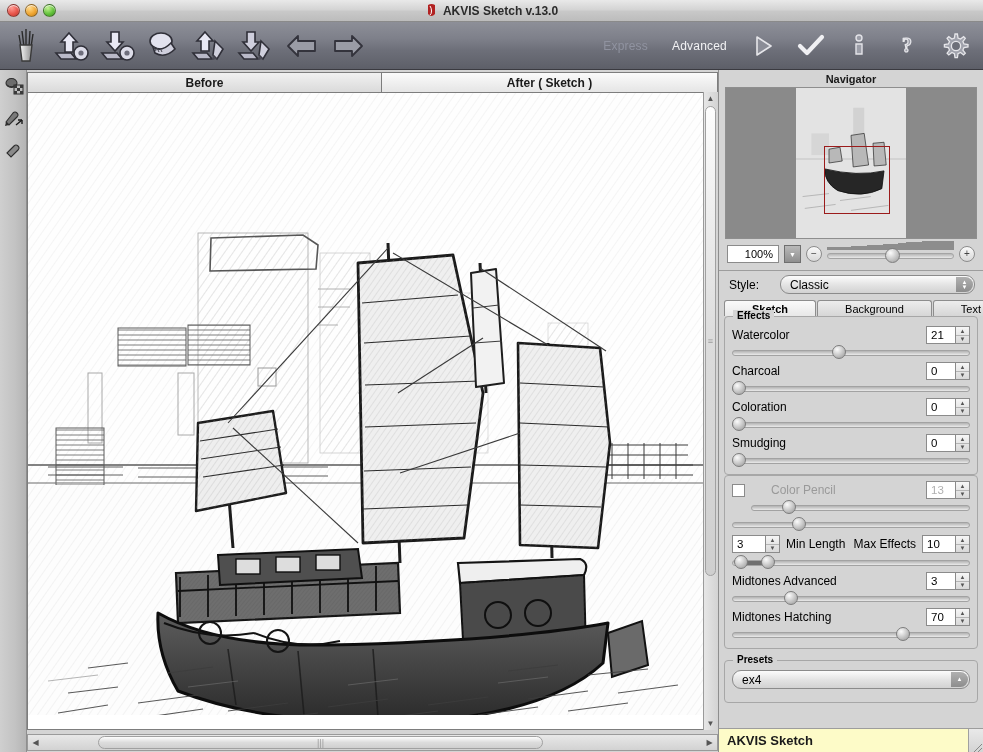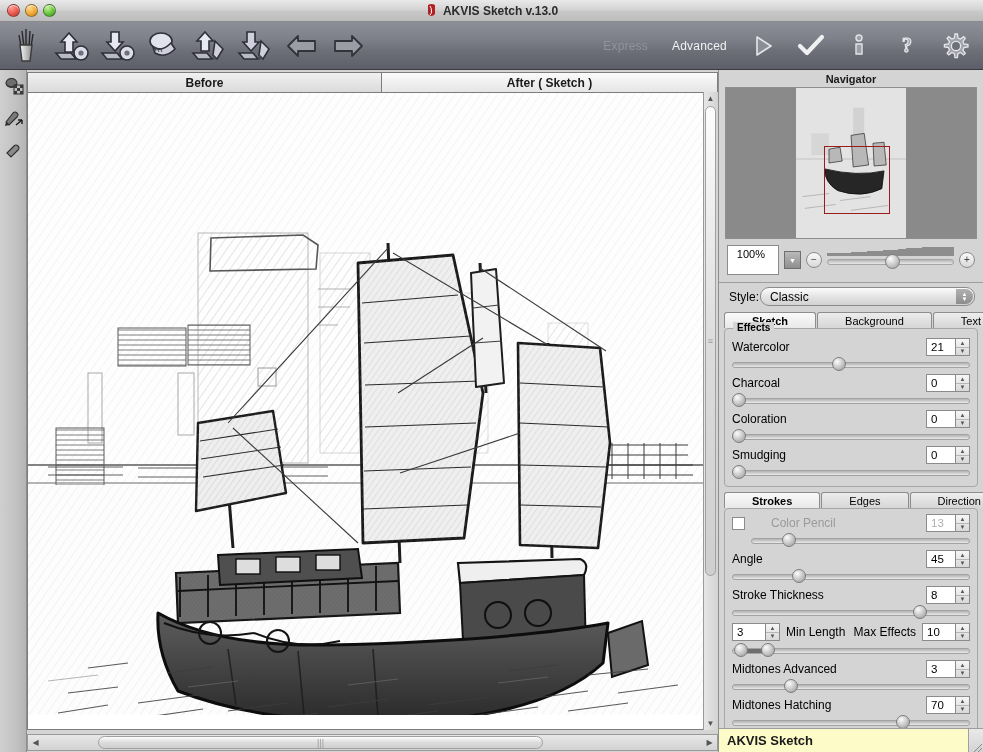--- a/index.html
+++ b/index.html
@@ -99,40 +99,40 @@
   }
   .navhead { text-align:center; font-size:11px; font-weight:bold; padding:3px 0 2px; color:#1a1a1a;}
   .navbox {
     margin:0 6px; height:152px; background:#8a8a8a; border:1px solid #8e8e8e;
     position:relative; overflow:hidden;
   }
   .navimg { position:absolute; left:28%; top:0; width:44%; height:100%; }
   .navsel { position:absolute; border:1.5px solid #9b1b1b; }
   .zoomrow { display:flex; align-items:center; gap:5px; padding:6px 8px 5px 8px; }
   .zoomfield {
-    width:52px; height:30px; background:#fff; border:1px solid #8b8b8b;
-    font-size:11px; text-align:right; padding-right:13px; line-height:16px;
+    width:52px; height:18px; background:#fff; border:1px solid #8b8b8b;
+    font-size:11px; text-align:right; padding-right:5px; line-height:16px;
   }
   .zoomdrop { width:17px; height:18px; border:1px solid #6f6f6f;
     background:linear-gradient(to bottom,#b9b9b9,#8f8f8f);
     display:flex;align-items:center;justify-content:center;color:#fff;font-size:7px;}
   .rndbtn { width:16px;height:16px;border-radius:50%;border:1px solid #8c8c8c;
     background:linear-gradient(to bottom,#fafafa,#d8d8d8);
     display:flex;align-items:center;justify-content:center;font-size:10px;color:#444;line-height:1;}
   .zslider { position:relative; flex:1; height:18px; }
   .zticks { position:absolute; left:0; right:0; top:-4px; height:9px; display:flex; align-items:flex-end; }
   .ztick { flex:1; background:#8d8d8d; width:1px; margin-right:auto;}
   .ztrack { position:absolute; left:0; right:0; top:8px; height:6px; border-radius:3px;
     background:linear-gradient(to bottom,#b6b6b6,#e8e8e8); border:1px solid #a4a4a4;}
   .zthumb { position:absolute; top:3px; width:15px;height:15px;border-radius:50%;
     background:radial-gradient(circle at 35% 30%,#fcfcfc,#b7b7b7 70%,#9e9e9e);
     border:1px solid #7e7e7e;}
 
   .sep { height:1px; background:#9d9d9d; margin:2px 0 0 0; }
-  .stylerow { display:flex; align-items:center; gap:1px; padding:4px 8px 5px 10px; }
+  .stylerow { display:flex; align-items:center; gap:21px; padding:4px 8px 5px 10px; }
   .stylelbl { font-size:12px; }
   .combo {
     flex:1; height:19px; border-radius:9px; border:1px solid #8b8b8b;
     background:linear-gradient(to bottom,#fcfcfc,#e2e2e2 55%,#d2d2d2);
     display:flex; align-items:center; position:relative; padding-left:9px; font-size:12px;
   }
   .combo-arrows {
     position:absolute; right:1px; top:1px; width:17px; height:15px; border-radius:0 8px 8px 0;
     background:linear-gradient(to bottom,#b0b0b0,#8d8d8d);
     display:flex;flex-direction:column;align-items:center;justify-content:center;
@@ -696,25 +696,20 @@
             </span>
           </span>
         </div>
         <div class="slider">
           <div class="strack"></div>
           <div class="sthumb" style="left:0%;"></div>
         </div>
       </div>
     </div>
 
-    <div class="tabrow" style="margin-top:4px;">
-      <div class="ptab active">Strokes</div>
-      <div class="ptab">Edges</div>
-      <div class="ptab">Direction</div>
-    </div>
 
     <div class="group" style="padding-top:5px;">
 
       <div class="pr">
         <div class="prtop">
           <span class="chk"></span>
           <span class="prlbl dim">Color Pencil</span>
           <span class="spin">
             <span class="spinval dim">13</span>
             <span class="spinbtns">
@@ -723,52 +718,26 @@
             </span>
           </span>
         </div>
         <div class="slider" style="margin-left:19px;">
           <div class="strack"></div>
           <div class="sthumb" style="left:14%;"></div>
         </div>
       </div>
 
       <div class="pr">
-        <div class="prtop">
-          <span class="prlbl">Angle</span>
-          <span class="spin">
-            <span class="spinval">45</span>
-            <span class="spinbtns">
-              <span class="spinhalf top">▲</span>
-              <span class="spinhalf">▼</span>
-            </span>
-          </span>
-        </div>
         <div class="slider">
           <div class="strack"></div>
           <div class="sthumb" style="left:25%;"></div>
         </div>
       </div>
 
-      <div class="pr">
-        <div class="prtop">
-          <span class="prlbl">Stroke Thickness</span>
-          <span class="spin">
-            <span class="spinval">8</span>
-            <span class="spinbtns">
-              <span class="spinhalf top">▲</span>
-              <span class="spinhalf">▼</span>
-            </span>
-          </span>
-        </div>
-        <div class="slider">
-          <div class="strack"></div>
-          <div class="sthumb" style="left:76%;"></div>
-        </div>
-      </div>
 
       <div class="pr">
         <div class="dualrow">
           <span class="spin">
             <span class="spinval wide">3</span>
             <span class="spinbtns">
               <span class="spinhalf top">▲</span>
               <span class="spinhalf">▼</span>
             </span>
           </span>

